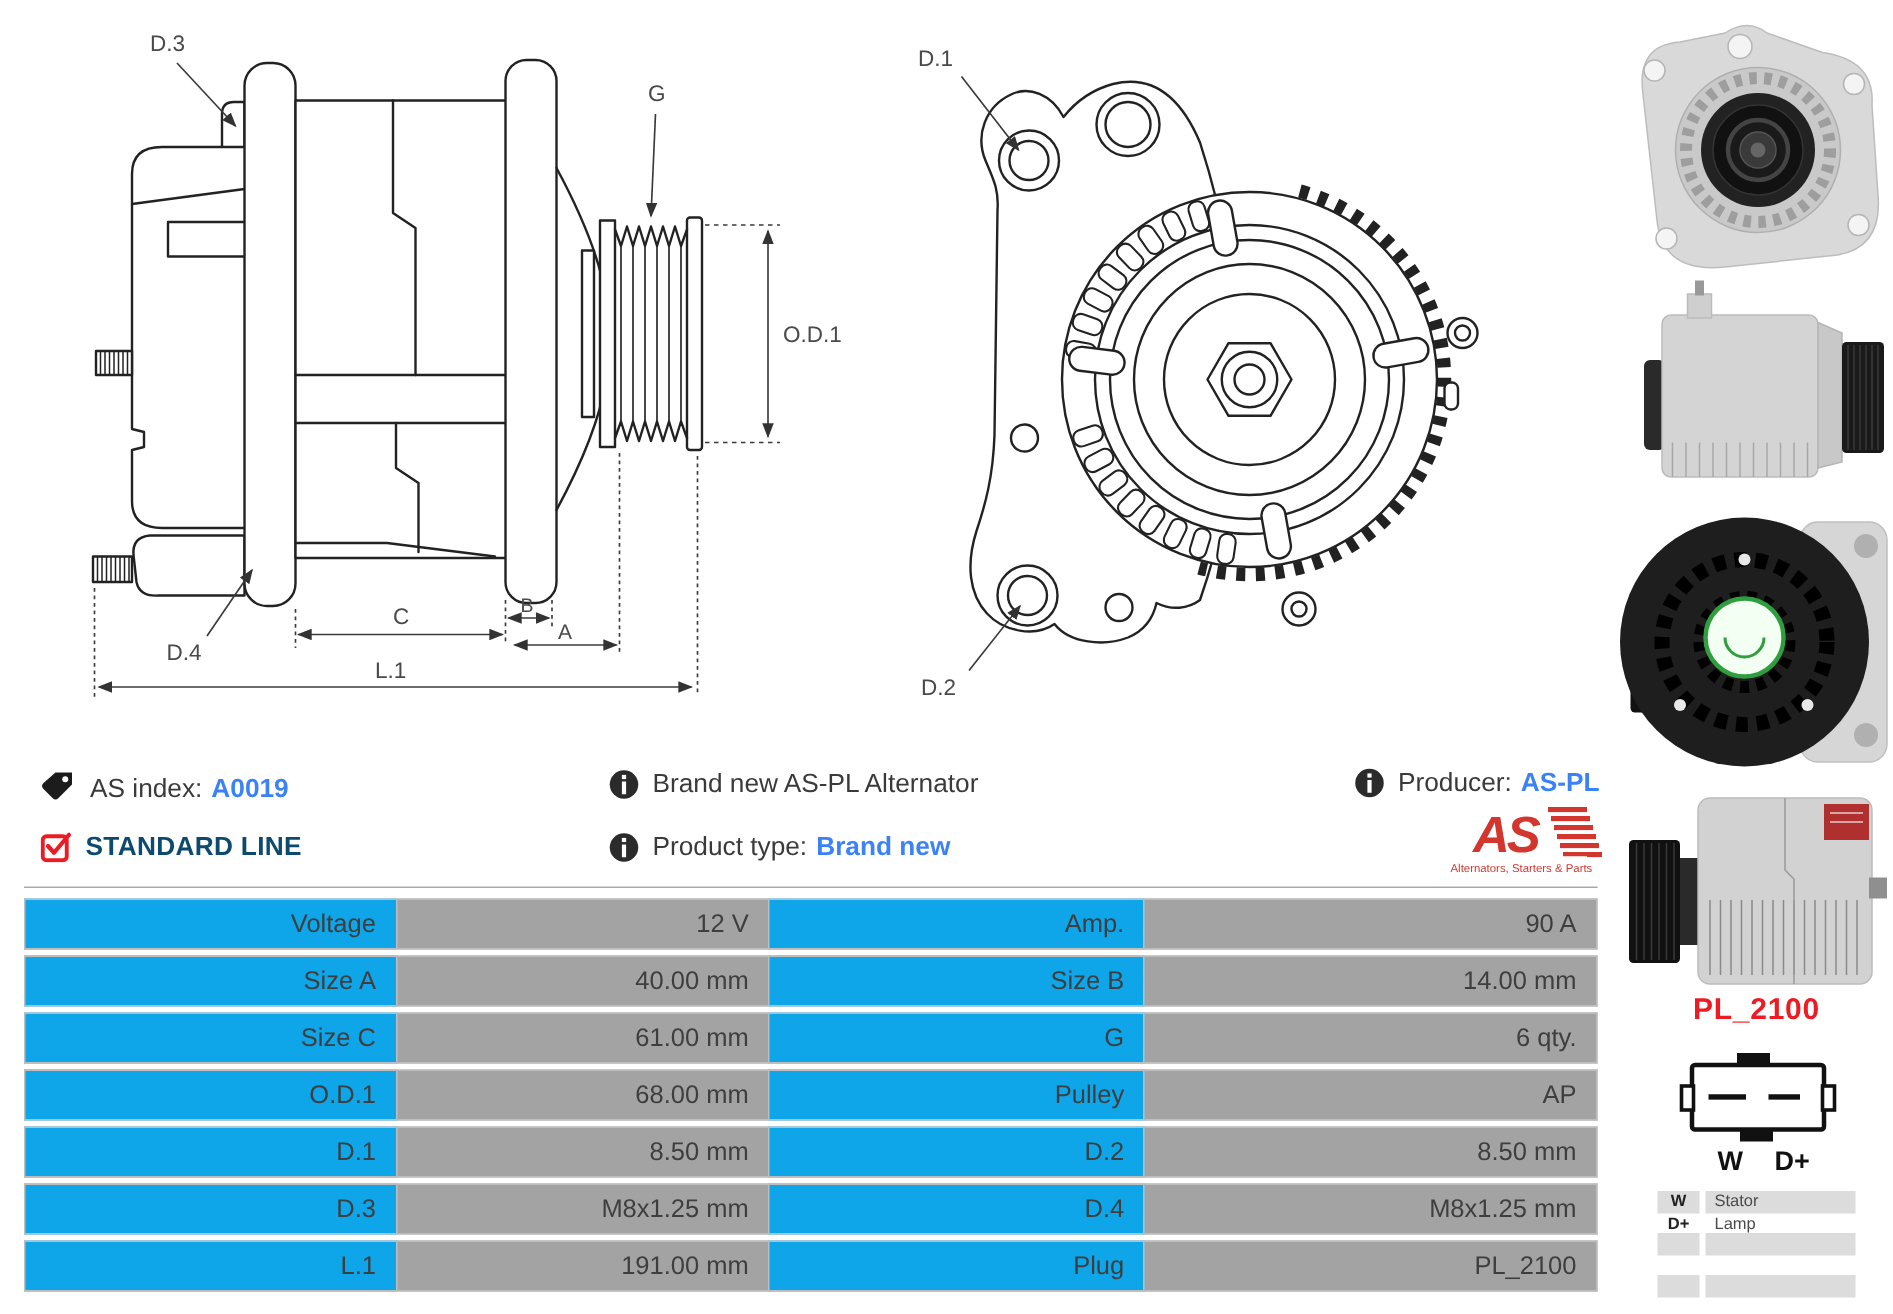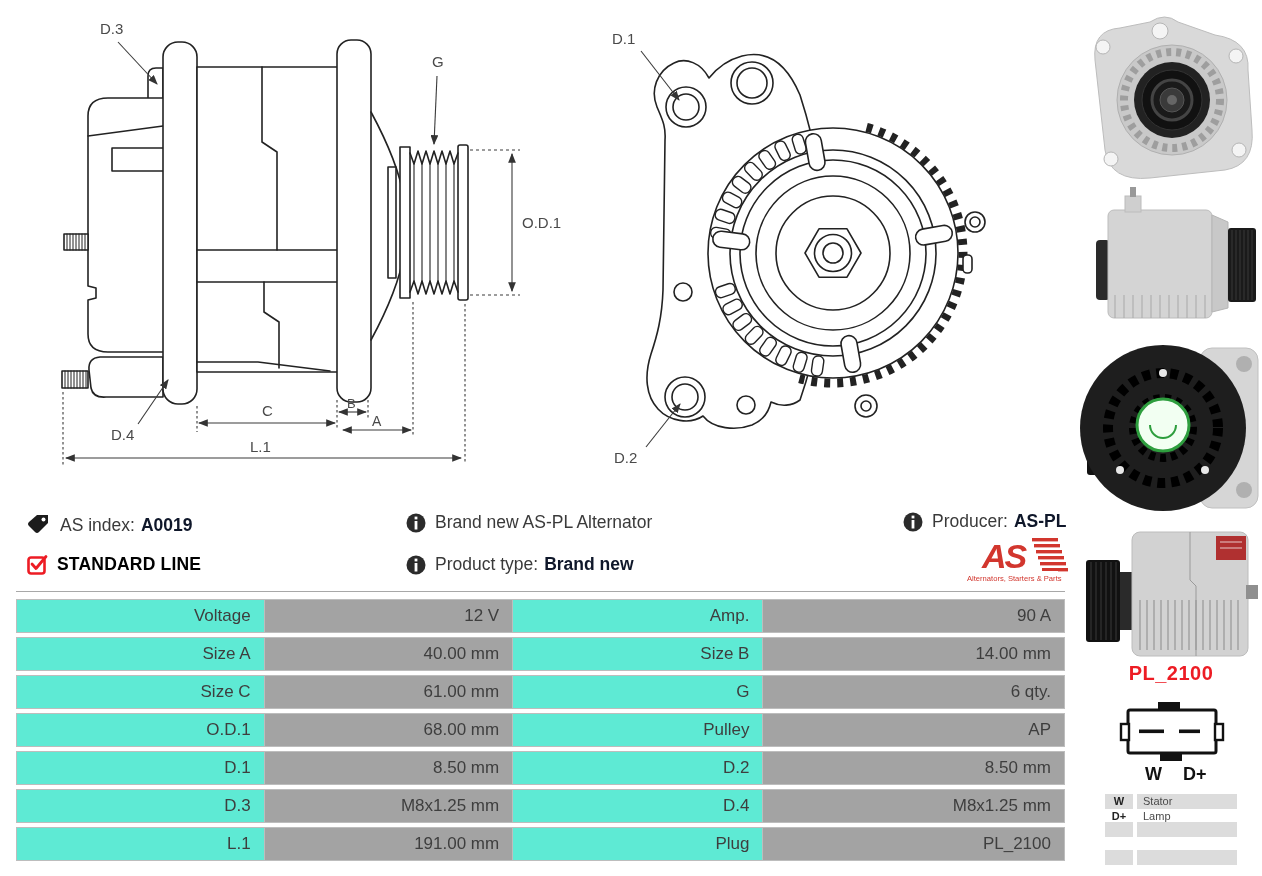--- a/index.html
+++ b/index.html
@@ -4,30 +4,30 @@
 <style>
   html,body{margin:0;padding:0;background:#fff;}
   #page{position:relative;width:1262px;height:876px;background:#fff;overflow:hidden;
         font-family:"Liberation Sans",sans-serif;color:#3d3d3d;}
   svg text{font-family:"Liberation Sans",sans-serif;}
   .abs{position:absolute;}
 
   
   .info-item{position:absolute;display:flex;align-items:center;gap:9px;font-size:17.5px;color:#3a3a3a;white-space:nowrap;}
   .info-item .txt{display:flex;gap:6px;align-items:baseline;}
-  .info-item b{color:#0f172a;}
-  .badge-red{color:#000000;font-weight:bold;letter-spacing:.2px;}
+  .info-item b{color:#3b82f6;}
+  .badge-red{color:#0c4a6e;font-weight:bold;letter-spacing:.2px;}
 
   
   .spec-topline{position:absolute;left:16px;top:591px;width:1049px;height:1px;background:#a8a8a8;}
   #spec-table{position:absolute;left:16px;top:599px;width:1049px;}
   .spec-row{display:flex;height:34px;margin-bottom:4px;}
   .spec-cell{box-sizing:border-box;border:1px solid #bdbdbd;font-size:17px;line-height:32px;
              text-align:right;padding-right:13px;color:#3e3e3e;overflow:hidden;}
-  .spec-label{background:#5eead4;}
+  .spec-label{background:#0ea5e9;}
   .spec-value{background:#a3a3a3;border-left:none;}
   .c1{width:262px;} .c2{width:261px;border-right:none;} .c3{width:263px;padding-left:32px;} .c4{width:318px;}
 
   
   #plug-title{position:absolute;left:1100px;top:662px;width:142px;text-align:center;
               font-size:20px;font-weight:bold;color:#ed1c24;letter-spacing:.5px;}
   #pin-table{position:absolute;left:1105px;top:794px;width:132px;font-size:11px;color:#4a4a4a;}
   .pin-row{display:flex;height:15px;margin-bottom:0;}
   .pin-row.gap{height:13px;}
   .pin-c1{width:28px;text-align:center;font-weight:bold;color:#222;line-height:15px;}

